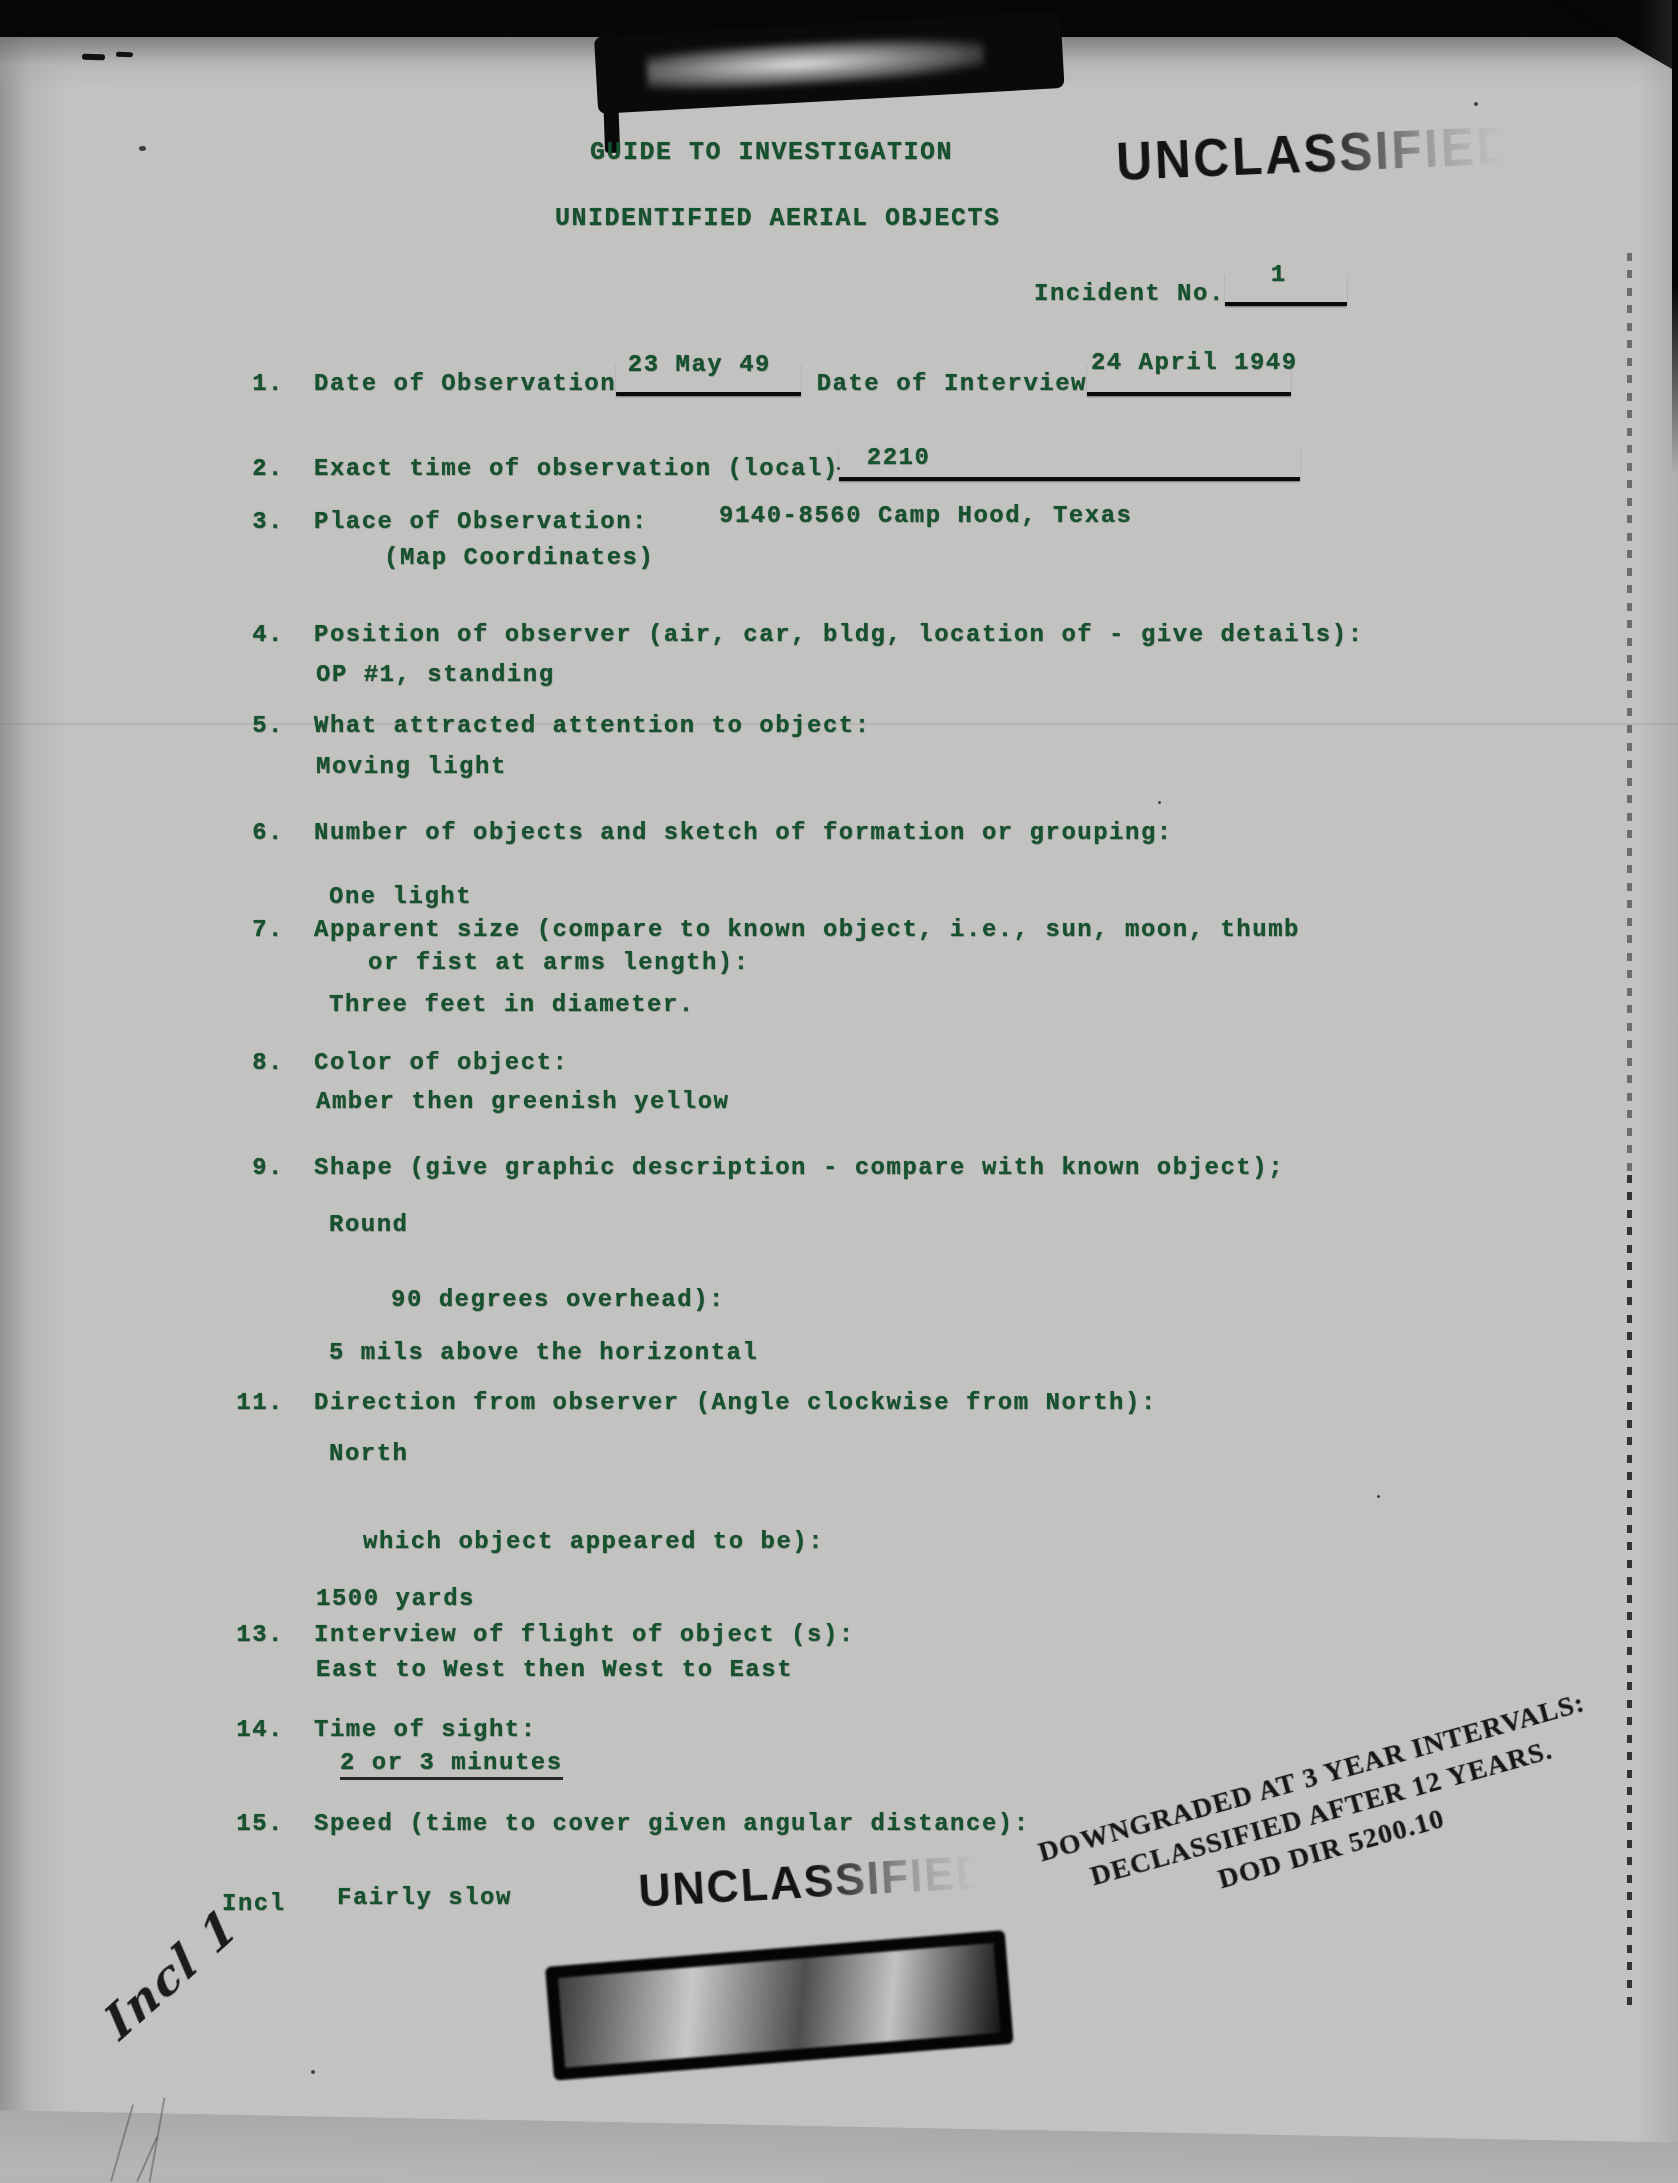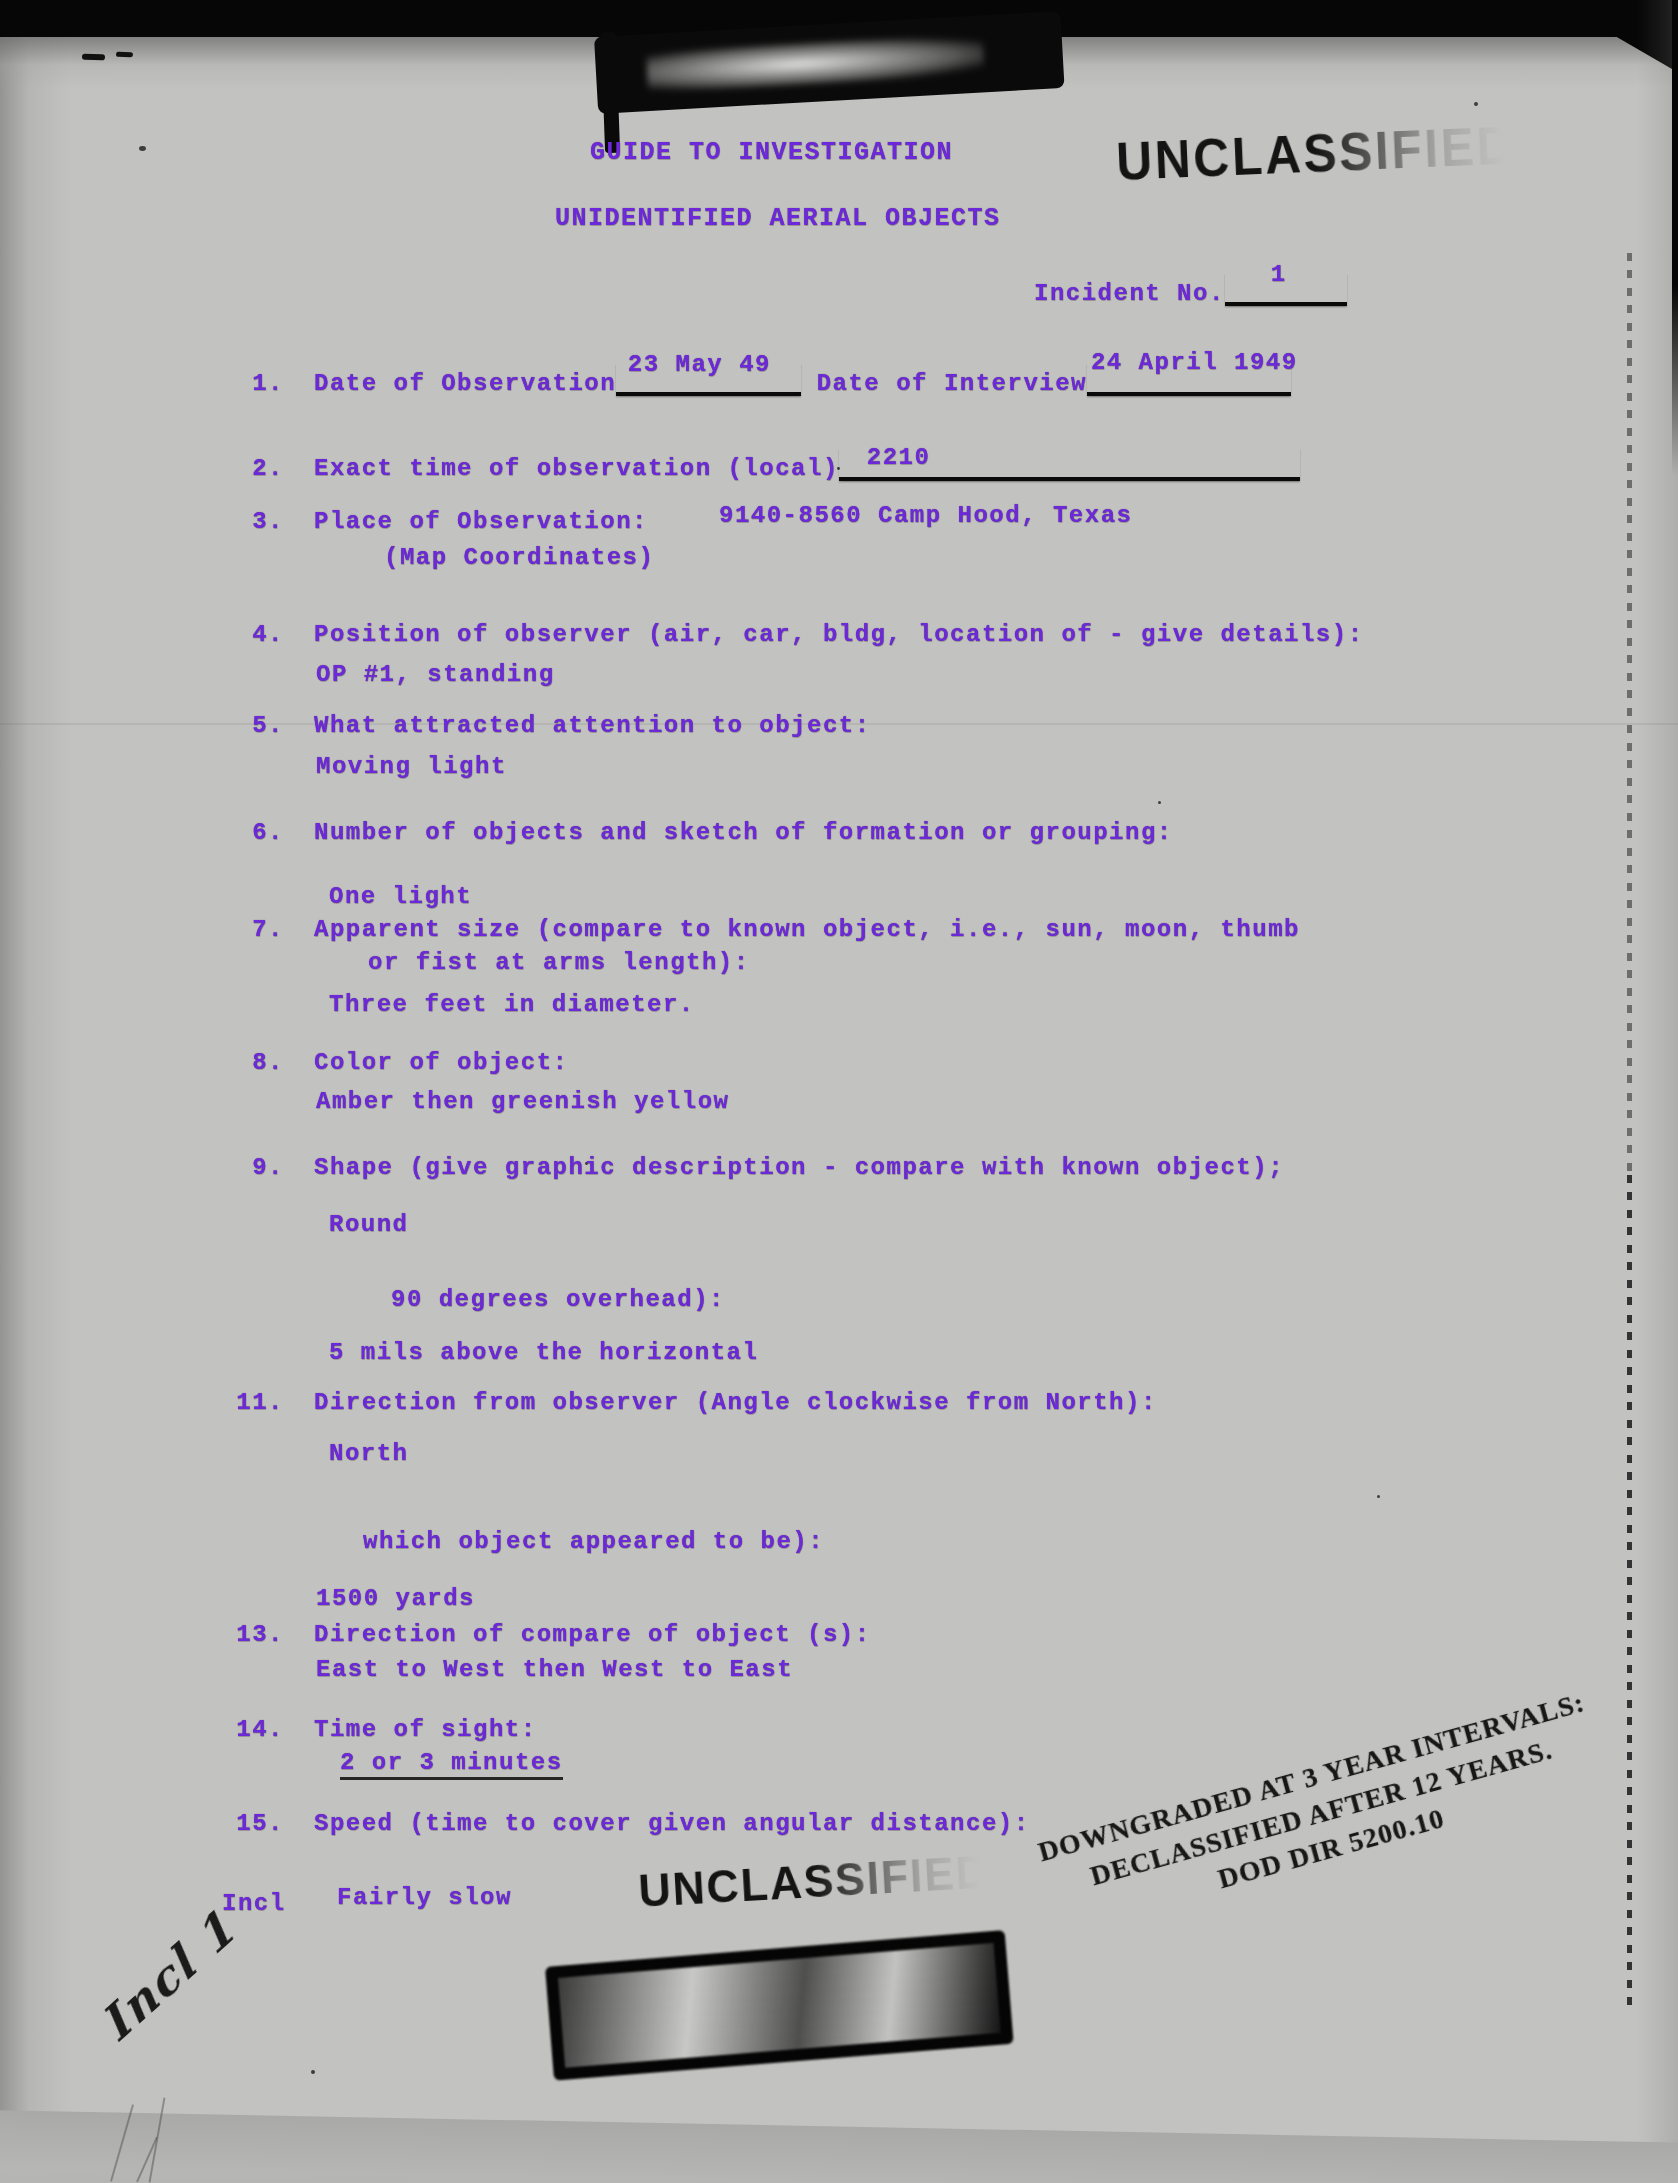--- a/index.html
+++ b/index.html
@@ -22,21 +22,21 @@
     background:linear-gradient(180deg,#050505 60%,transparent);}
   #bottom-band{position:absolute;left:-19.4px;top:2110px;width:1749px;height:126px;
     transform:rotate(1.1deg);transform-origin:left top;
     background:linear-gradient(180deg,#a9a9a7,#b6b6b4 45%,#aeaeac);}
   .scratch{position:absolute;width:1.9px;background:rgba(70,70,70,.45);filter:blur(0.5px);}
   .crease{position:absolute;left:0;width:1679px;height:1.5px;background:rgba(90,90,90,.12);}
   .speck{position:absolute;background:#1c1c1c;border-radius:50%;opacity:.8;}
 
   
   .tw{font-family:"Liberation Mono","DejaVu Sans Mono",monospace;font-weight:700;
-      font-size:24px;line-height:1;letter-spacing:1.5px;color:#6d28d9;white-space:nowrap;
+      font-size:24px;line-height:1;letter-spacing:1.5px;color:#14532d;white-space:nowrap;
       text-shadow:0 0 1px rgba(15,15,15,.55),0.5px 0.5px 0 rgba(15,15,15,.2);}
   .num{display:inline-block;width:63px;text-align:right;margin-right:30px;}
   .ubox{display:inline-block;position:relative;height:29px;vertical-align:baseline;
         border-bottom:4.4px solid #0a0a0a;margin-bottom:-5.8px;
         box-shadow:0 1.5px 1.5px rgba(0,0,0,.3);}
   .ubox .v{position:absolute;white-space:nowrap;}
 
   
   .stamp-sans{font-family:"Liberation Sans",sans-serif;font-weight:700;white-space:nowrap;
     background:linear-gradient(90deg,#141414 0%,#141414 50%,rgba(20,20,20,.55) 66%,rgba(20,20,20,.18) 80%,rgba(20,20,20,0) 97%);
@@ -190,21 +190,21 @@
   </div>
 
   <div class="abs tw" style="left:363px;top:1530px;">
     <span>which object appeared to be):</span>
   </div>
   <div class="abs tw" style="left:316px;top:1587px;">
     <span>1500 yards</span>
   </div>
 
   <div class="abs tw" style="left:221px;top:1623px;">
-    <span class="num">13.</span><span>Direction of compare of object (s):</span>
+    <span class="num">13.</span><span>Interview of flight of object (s):</span>
   </div>
   <div class="abs tw" style="left:316px;top:1658px;">
     <span>East to West then West to East</span>
   </div>
 
   <div class="abs tw" style="left:221px;top:1718px;">
     <span class="num">14.</span><span>Time of sight:</span>
   </div>
   <div class="abs tw" style="left:340px;top:1751px;border-bottom:3.4px solid rgba(10,10,10,.85);padding-bottom:2px;">
     <span>2 or 3 minutes</span>

